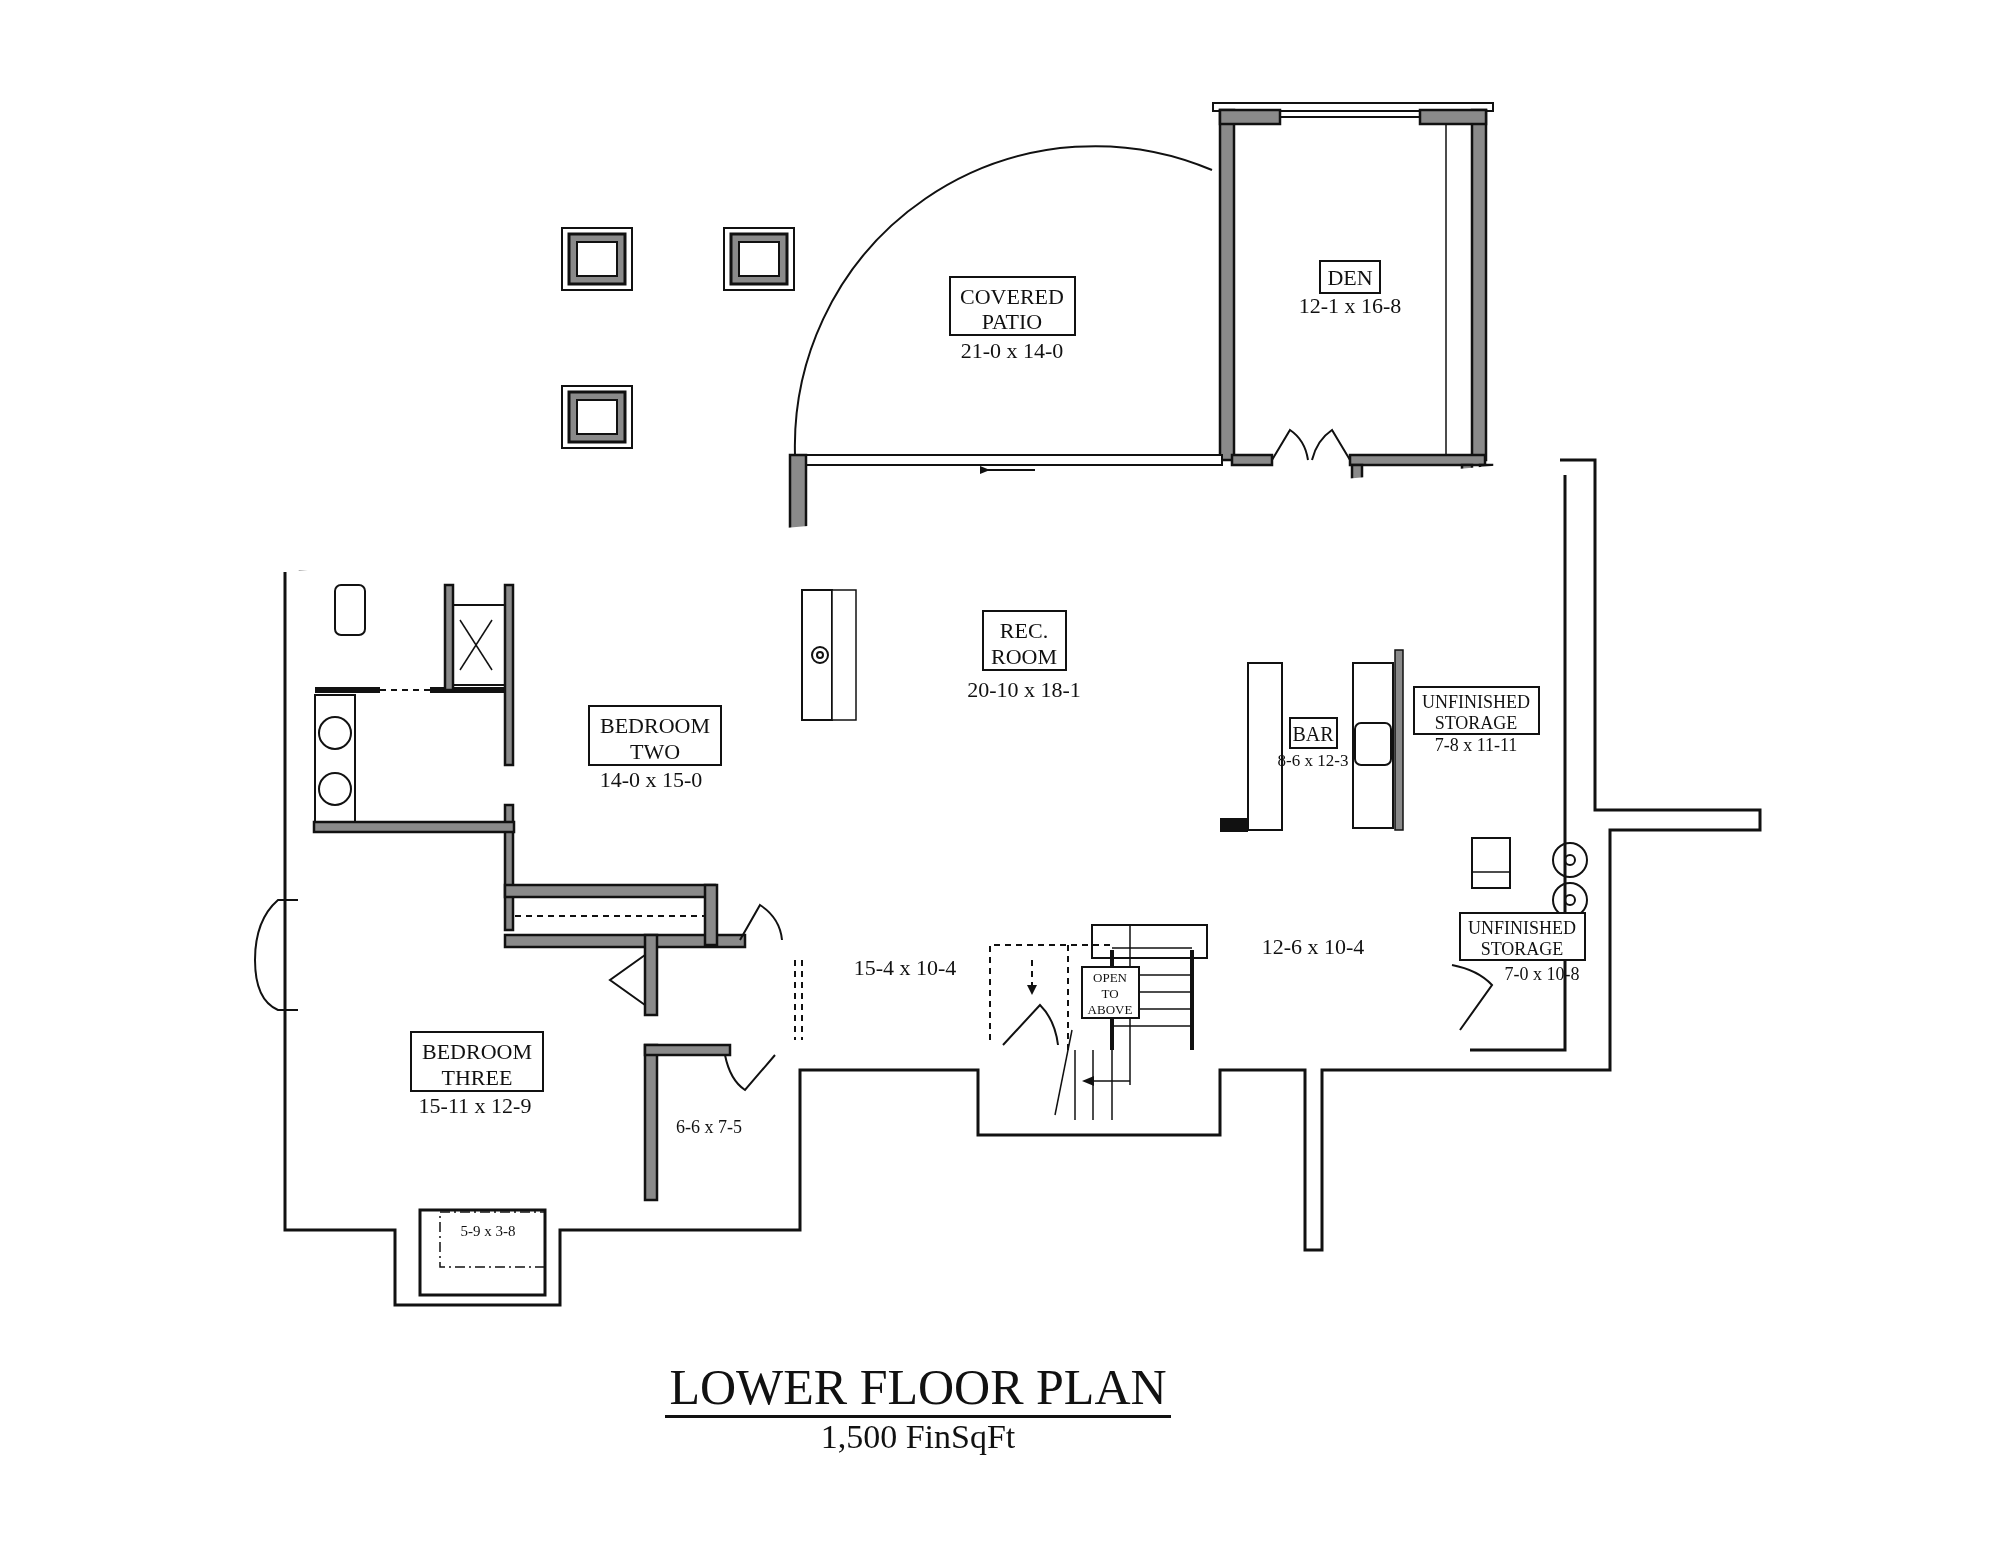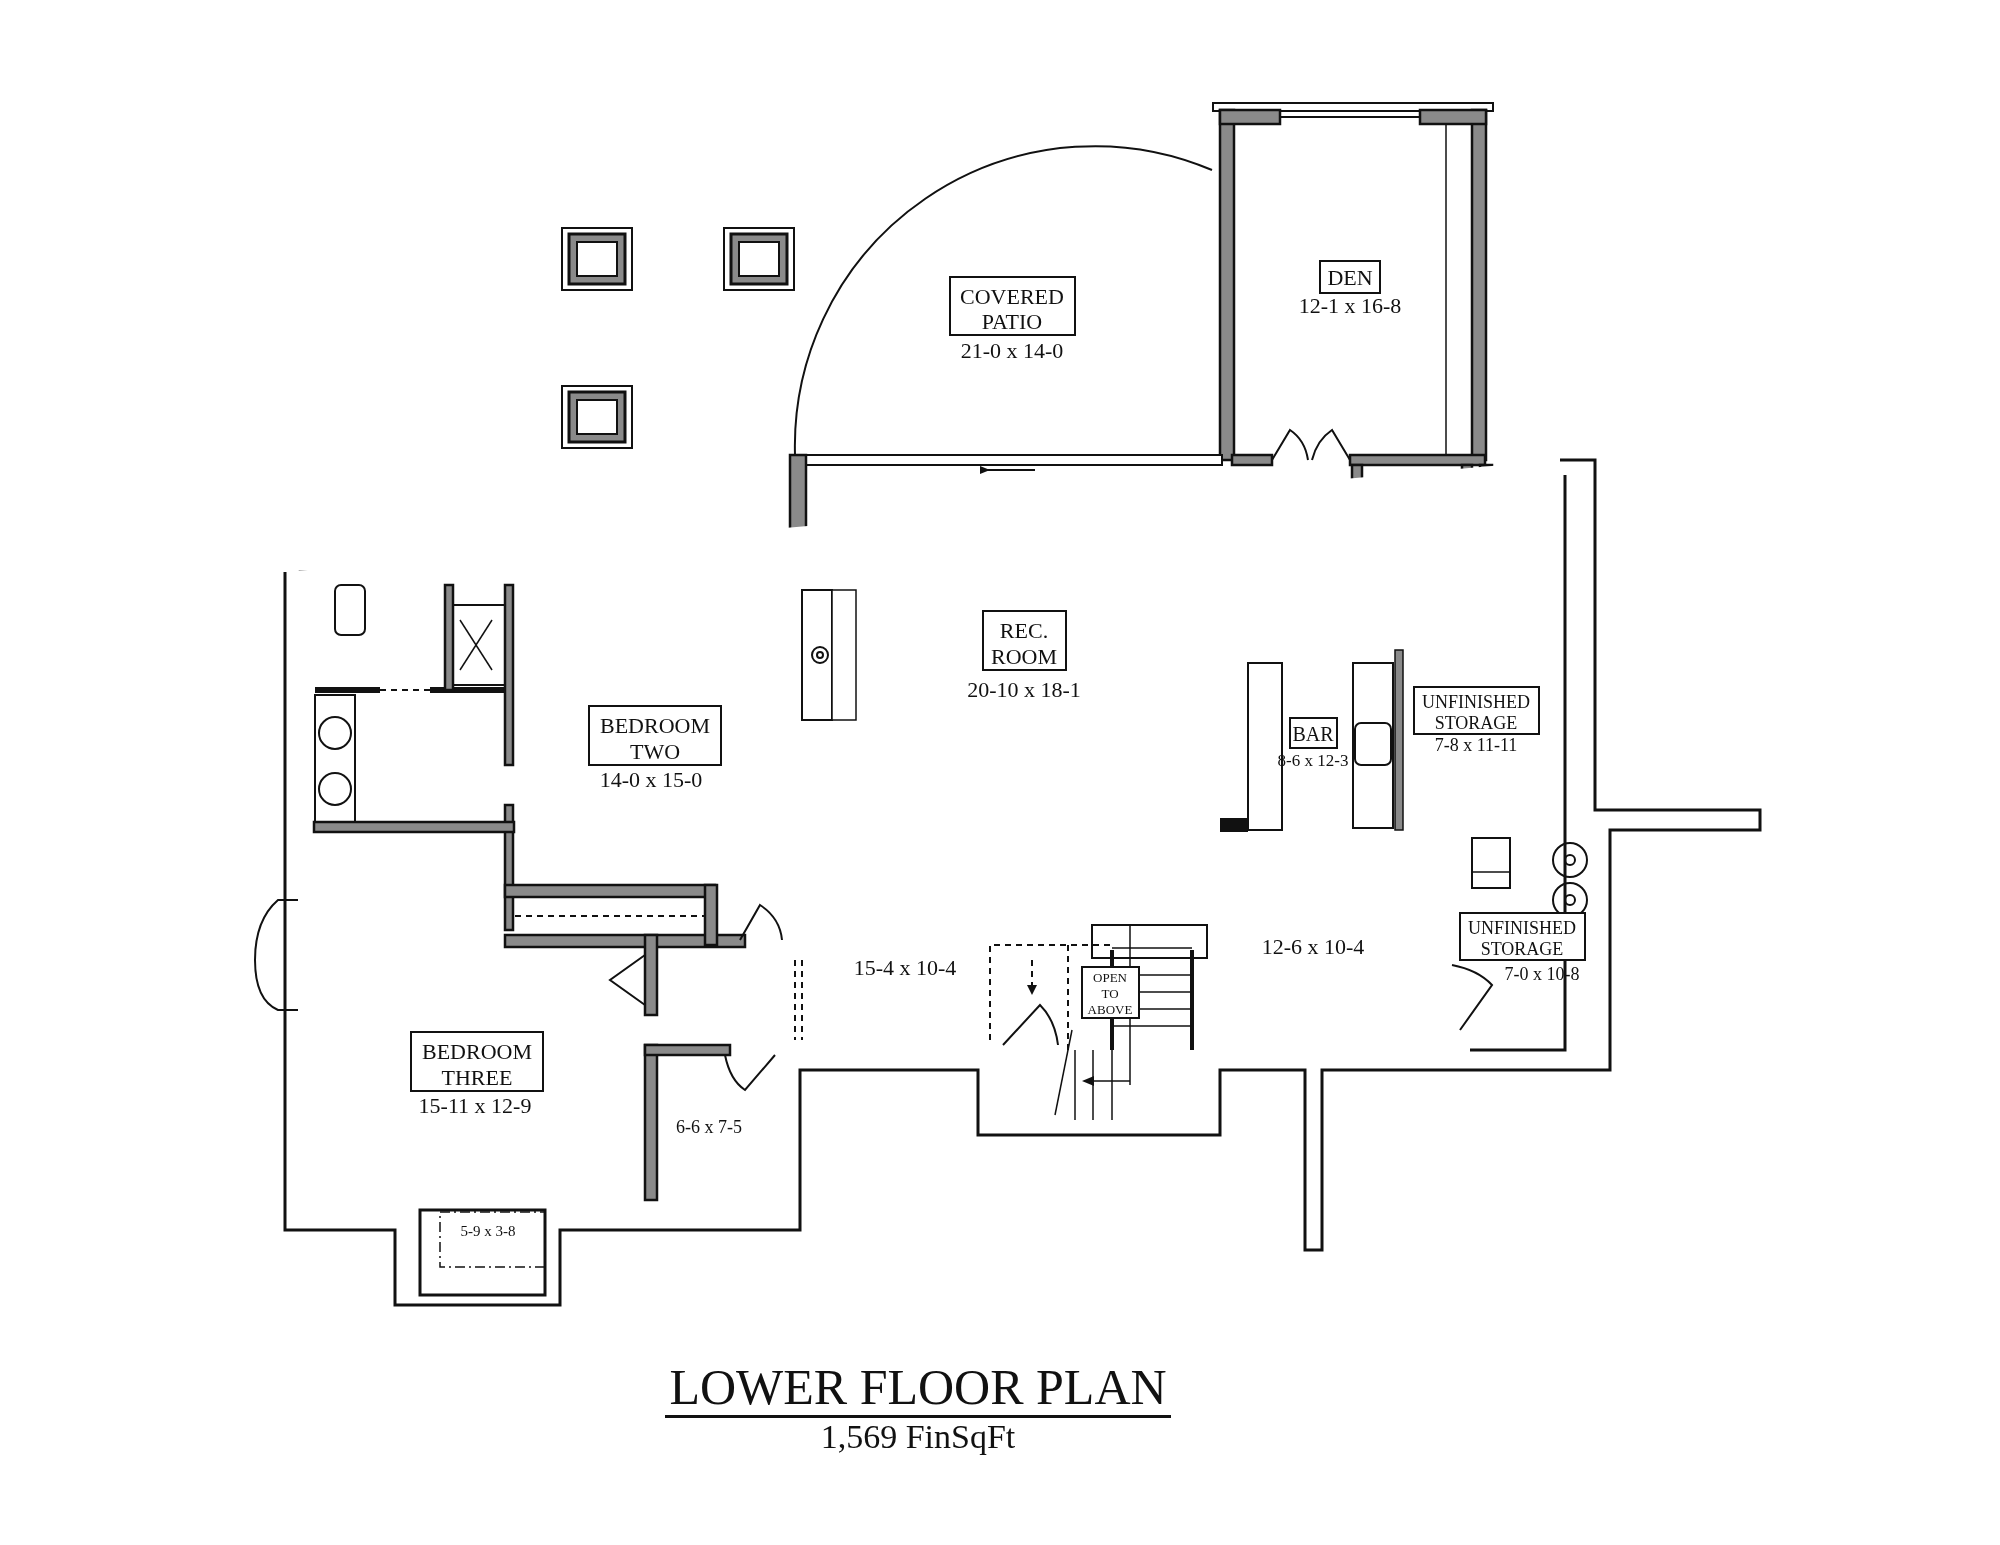--- a/index.html
+++ b/index.html
@@ -251,13 +251,13 @@
     <text class="lbl" x="1110" y="1014" font-size="13" text-anchor="middle">ABOVE</text>
   </g>
 
   <text class="lbl" x="905" y="975" font-size="22" text-anchor="middle">15-4 x 10-4</text>
   <text class="lbl" x="1313" y="954" font-size="22" text-anchor="middle">12-6 x 10-4</text>
   <text class="lbl" x="709" y="1133" font-size="18" text-anchor="middle">6-6 x 7-5</text>
   <text class="lbl" x="488" y="1236" font-size="15" text-anchor="middle">5-9 x 3-8</text>
 </svg>
 
 <div class="title-wrap plan-title"><span>LOWER FLOOR PLAN</span></div>
-<div class="title-wrap plan-sub">1,569 FinSqFt</div>
+<div class="title-wrap plan-sub">1,500 FinSqFt</div>
 
 </body></html>

